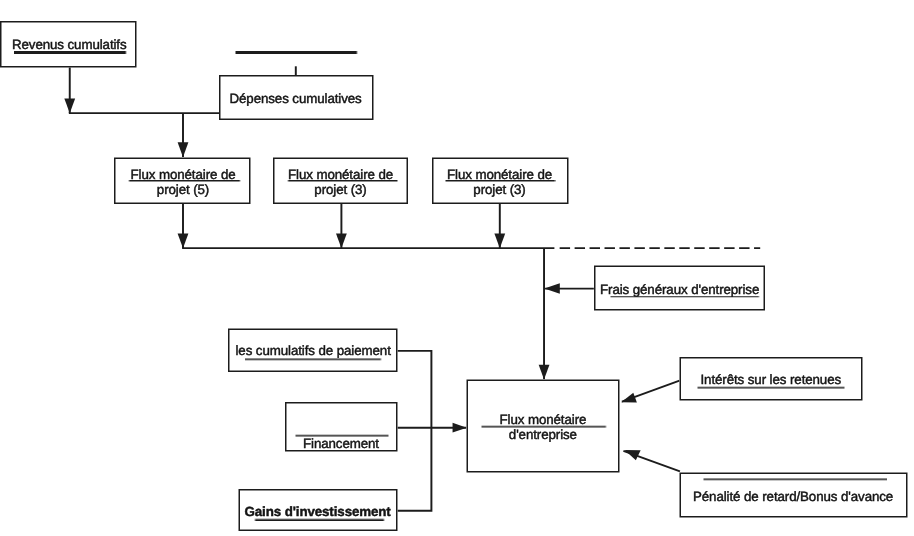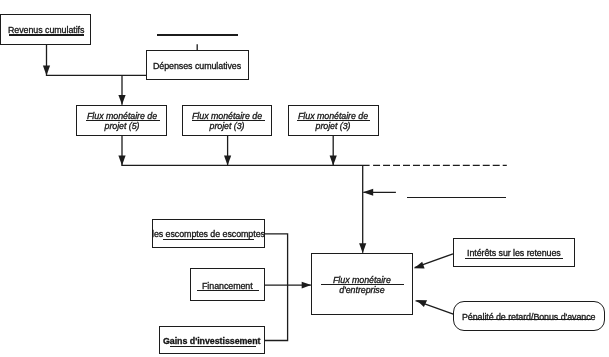--- a/index.html
+++ b/index.html
@@ -5,21 +5,21 @@
 <style>
   html,body{margin:0;padding:0;}
   body{width:609px;height:357px;background:#ffffff;
        font-family:"Liberation Sans",sans-serif;overflow:hidden;position:relative;}
   #sheet{position:absolute;left:0;top:0;width:609px;height:312px;background:#ffffff;}
   svg#wires{position:absolute;left:0;top:0;width:609px;height:357px;overflow:visible;z-index:1;}
   .box{position:absolute;box-sizing:border-box;border:1.3px solid #1c1c1c;background:#ffffff;
        display:flex;align-items:center;justify-content:center;z-index:3;}
   .txt{display:flex;flex-direction:column;align-items:center;justify-content:center;
        transform:translateY(0.9px);will-change:transform;}
-  .txt.two{transform:translateY(1.0px);font-style:italic;}
+  .txt.two{transform:translateY(1.0px);}
   #b-fme .txt{transform:translateY(1.9px);}
   .tline{font-size:8.9px;color:#141414;white-space:nowrap;line-height:10.4px;text-align:center;
          letter-spacing:-0.06px;-webkit-font-smoothing:antialiased;
          -webkit-text-stroke:0.3px #141414;}
   .ul{position:absolute;background:#1c1c1c;height:1.4px;z-index:4;}
 </style>
 </head>
 <body>
 
 <div id="sheet">
@@ -79,47 +79,52 @@
     <div class="tline">Flux monétaire de</div>
     <div class="tline">projet (3)</div>
   </div>
 </div>
 <div class="box" id="b-fmp3" style="left:287.9px;top:105.0px;width:90.9px;height:30.5px;">
   <div class="txt two">
     <div class="tline">Flux monétaire de</div>
     <div class="tline">projet (3)</div>
   </div>
 </div>
+<div class="box" id="b-frais" style="left:395.9px;top:177.4px;width:114.3px;height:29.3px;">
+  <div class="txt">
+    <div class="tline">Frais généraux d'entreprise</div>
+  </div>
+</div>
 <div class="box" id="b-escomptes" style="left:151.9px;top:218.7px;width:113.0px;height:28.9px;">
   <div class="txt">
-    <div class="tline">les escomptes de escomptes</div>
+    <div class="tline">les cumulatifs de paiement</div>
   </div>
 </div>
-<div class="box" id="b-financement" style="left:189.5px;top:268.4px;width:75.4px;height:32.8px;">
+<div class="box" id="b-financement" style="left:189.5px;top:268.4px;width:75.4px;height:32.8px;align-items:flex-end;">
   <div class="txt">
     <div class="tline">Financement</div>
   </div>
 </div>
 <div class="box" id="b-gains" style="left:159.3px;top:325.7px;width:105.6px;height:28.5px;font-weight:bold;">
   <div class="txt">
     <div class="tline">Gains d'investissement</div>
   </div>
 </div>
 <div class="box" id="b-fme" style="left:310.8px;top:253.0px;width:102.6px;height:61.6px;">
   <div class="txt two">
     <div class="tline">Flux monétaire</div>
     <div class="tline">d'entreprise</div>
   </div>
 </div>
 <div class="box" id="b-interets" style="left:453.0px;top:237.6px;width:122.1px;height:29.7px;">
   <div class="txt">
     <div class="tline">Intérêts sur les retenues</div>
   </div>
 </div>
-<div class="box" id="b-penalite" style="left:453.2px;top:301px;width:151.8px;height:30.2px;border-radius:11px;">
+<div class="box" id="b-penalite" style="left:453.2px;top:315px;width:151.8px;height:30.2px;">
   <div class="txt">
     <div class="tline">Pénalité de retard/Bonus d'avance</div>
   </div>
 </div>
 
 <div class="ul" style="left:8.5px;top:34.3px;width:75.6px;"></div>
 <div class="ul" style="left:156.6px;top:34.2px;width:81.6px;"></div>
 <div class="ul" style="left:86.2px;top:120.0px;width:74.3px;"></div>
 <div class="ul" style="left:191.6px;top:120.0px;width:73.2px;"></div>
 <div class="ul" style="left:297.1px;top:120.0px;width:73.1px;"></div>

